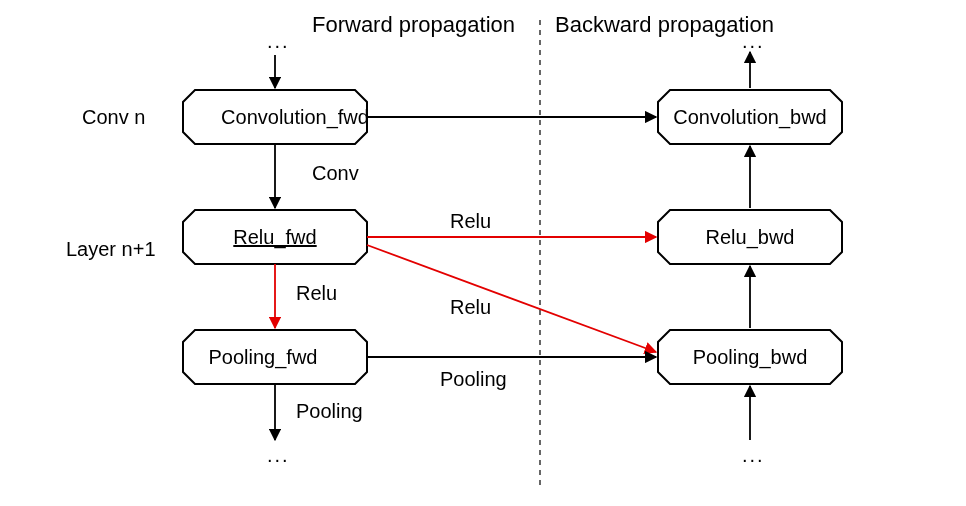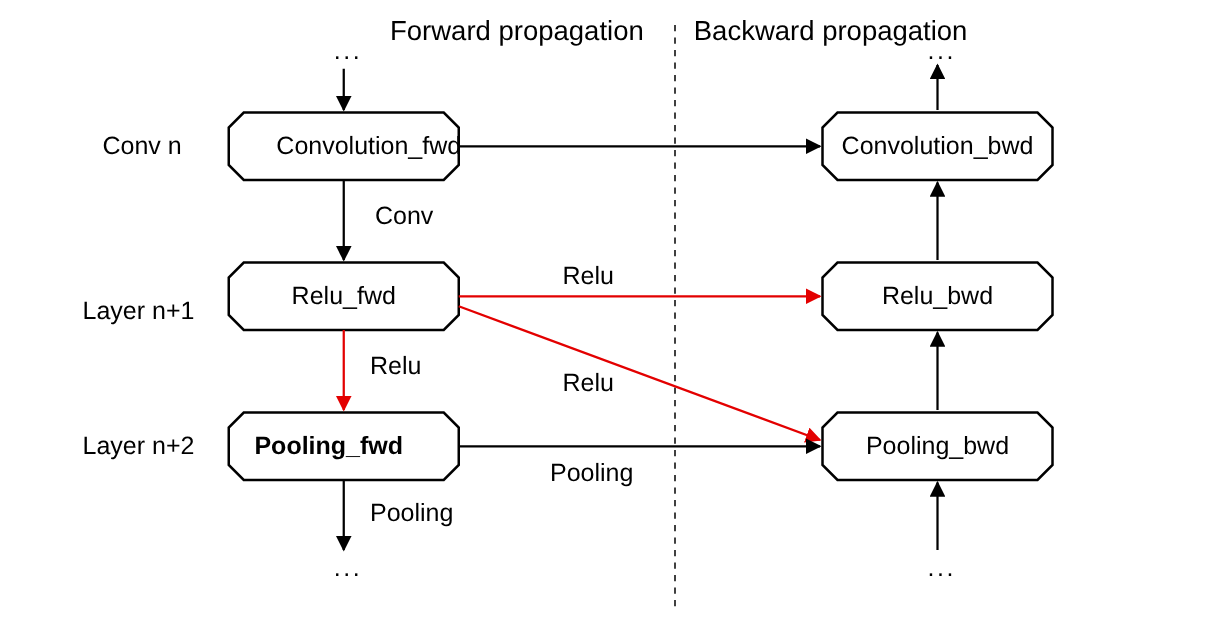--- a/index.html
+++ b/index.html
@@ -95,31 +95,30 @@
 
     <line x1="367" y1="357" x2="656" y2="357" stroke="#000" stroke-width="1.8" marker-end="url(#arrow-black)"></line>
 
   </svg>
 
   <div class="label header" style="left:555px; top:12px;">Backward propagation</div>
   <div class="label header" style="left:312px; top:12px;">Forward propagation</div>
 
   <div class="label" style="left:82px; top:106px;">Conv n</div>
   <div class="label" style="left:66px; top:226px;margin-top:12px;">Layer n+1</div>
-  <div class="label" style="left:66px; top:346px;">Layer n+2</div>
 
   <div class="box-text" style="left:183px; top:106px; width:184px;margin-left:20px;">Convolution_fwd</div>
-  <div class="box-text" style="left:183px; top:226px; width:184px;">Relu_fwd</div>
-  <div class="box-text" style="left:183px; top:346px; width:160px;font-weight:bold;">Pooling_fwd</div>
+  <div class="box-text" style="left:183px; top:226px; width:184px;text-decoration:underline;">Relu_fwd</div>
+  <div class="box-text" style="left:183px; top:346px; width:160px;">Pooling_fwd</div>
 
   <div class="box-text" style="left:658px; top:106px; width:184px;">Convolution_bwd</div>
   <div class="box-text" style="left:658px; top:226px; width:184px;">Relu_bwd</div>
   <div class="box-text" style="left:658px; top:346px; width:184px;">Pooling_bwd</div>
 
-  <div class="label" style="left:300px; top:162px;text-align:center;">Conv</div>
+  <div class="label" style="left:312px; top:162px;text-align:center;">Conv</div>
   <div class="label" style="left:296px; top:282px;">Relu</div>
   <div class="label" style="left:450px; top:210px;">Relu</div>
   <div class="label" style="left:450px; top:296px;">Relu</div>
   <div class="label" style="left:440px; top:368px;">Pooling</div>
   <div class="label" style="left:296px; top:400px;">Pooling</div>
 
   <div class="label dots" style="left:267px; top:30px;">...</div>
   <div class="label dots" style="left:267px; top:444px;">...</div>
   <div class="label dots" style="left:742px; top:30px;">...</div>
   <div class="label dots" style="left:742px; top:444px;">...</div>

